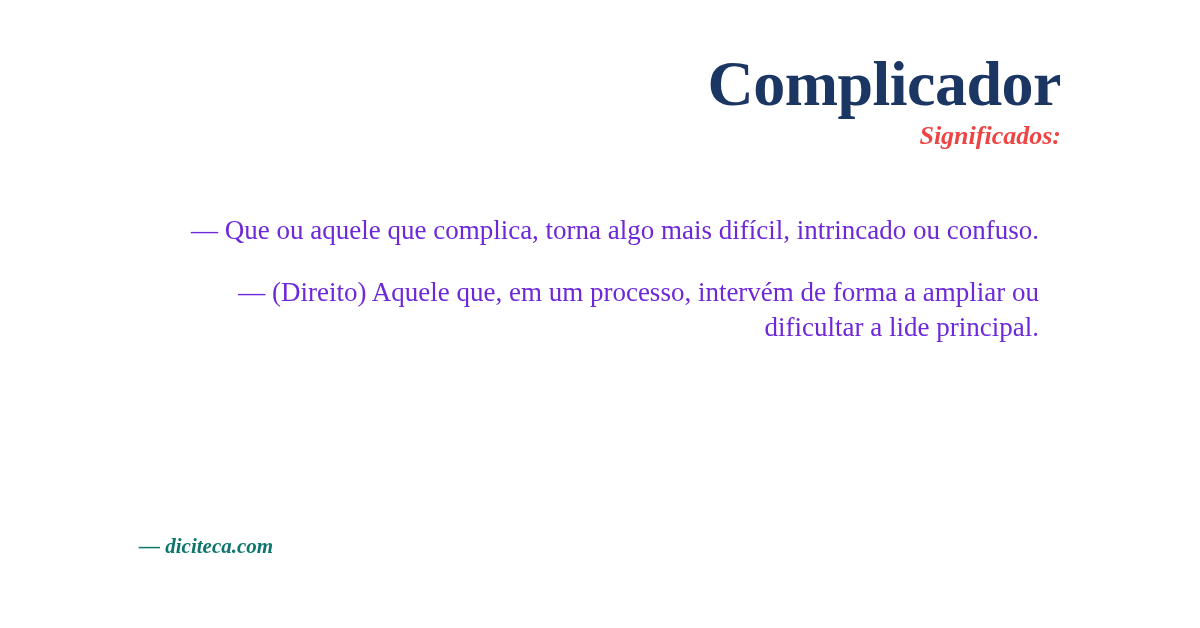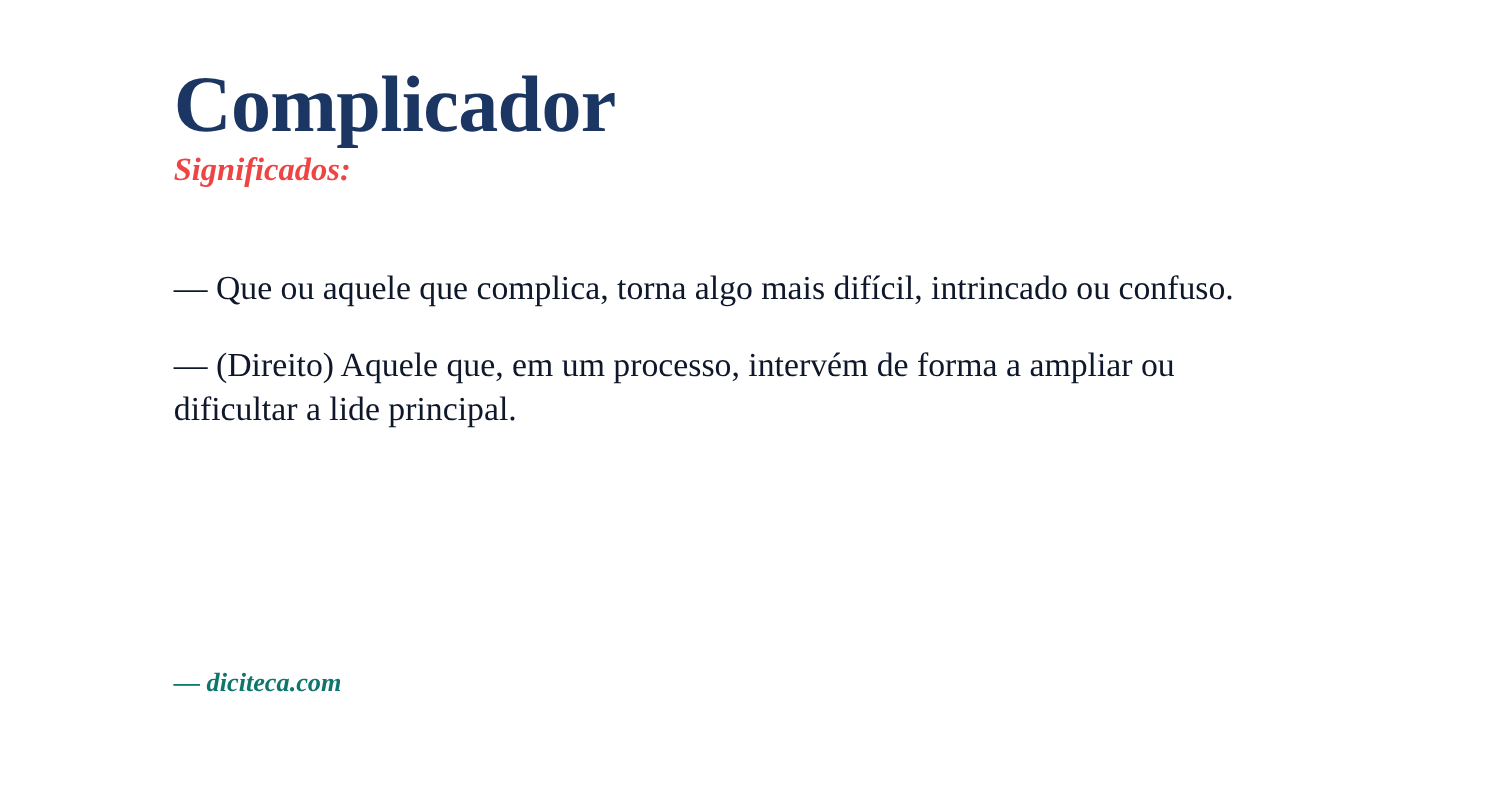--- a/index.html
+++ b/index.html
@@ -16,20 +16,21 @@
     overflow: hidden;
   }
 
   .card {
     position: relative;
     width: 1200px;
     height: 628px;
     background: #ffffff;
     box-sizing: border-box;
     padding: 0 139px;
+    text-align: right;
   }
 
   
   .title-block {
     position: absolute;
     left: 139px;
     top: 52px;
     right: 139px;
   }
 
@@ -61,21 +62,21 @@
     top: 213px;
     width: 900px;
   }
 
   .definition {
     margin: 0 0 22px 0;
     font-family: "Liberation Serif", "DejaVu Serif", serif;
     font-size: 27px;
     font-weight: normal;
     line-height: 1.30;
-    color: #0f172a;
+    color: #6d28d9;
     text-indent: 0;
   }
   .definition:last-child {
     margin-bottom: 0;
     margin-top: 27px;
   }
 
   
   .source {
     position: absolute;

